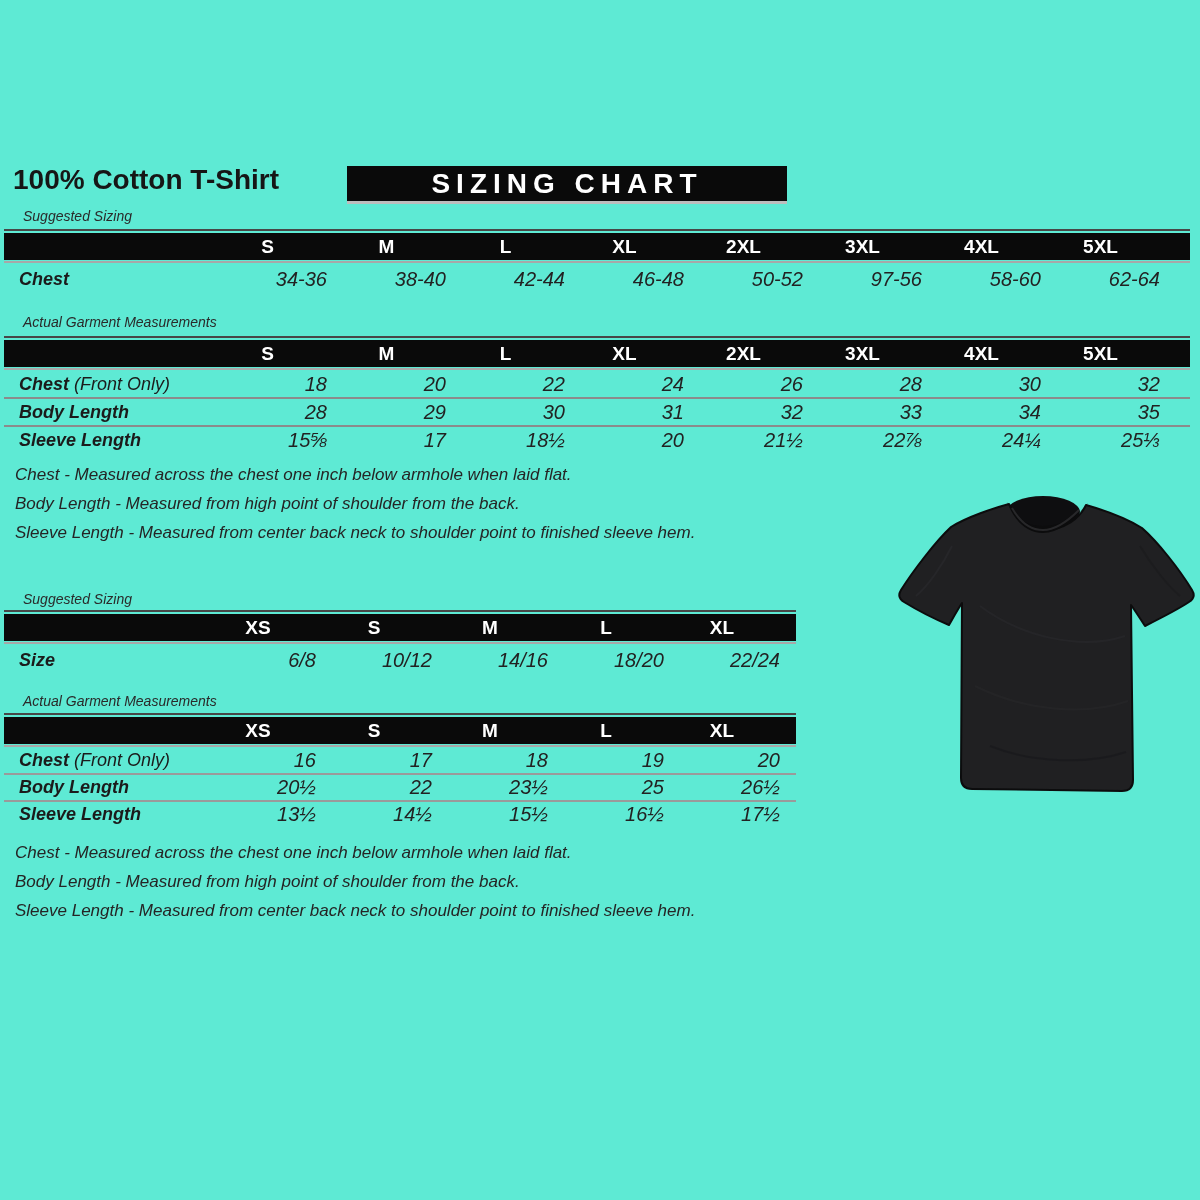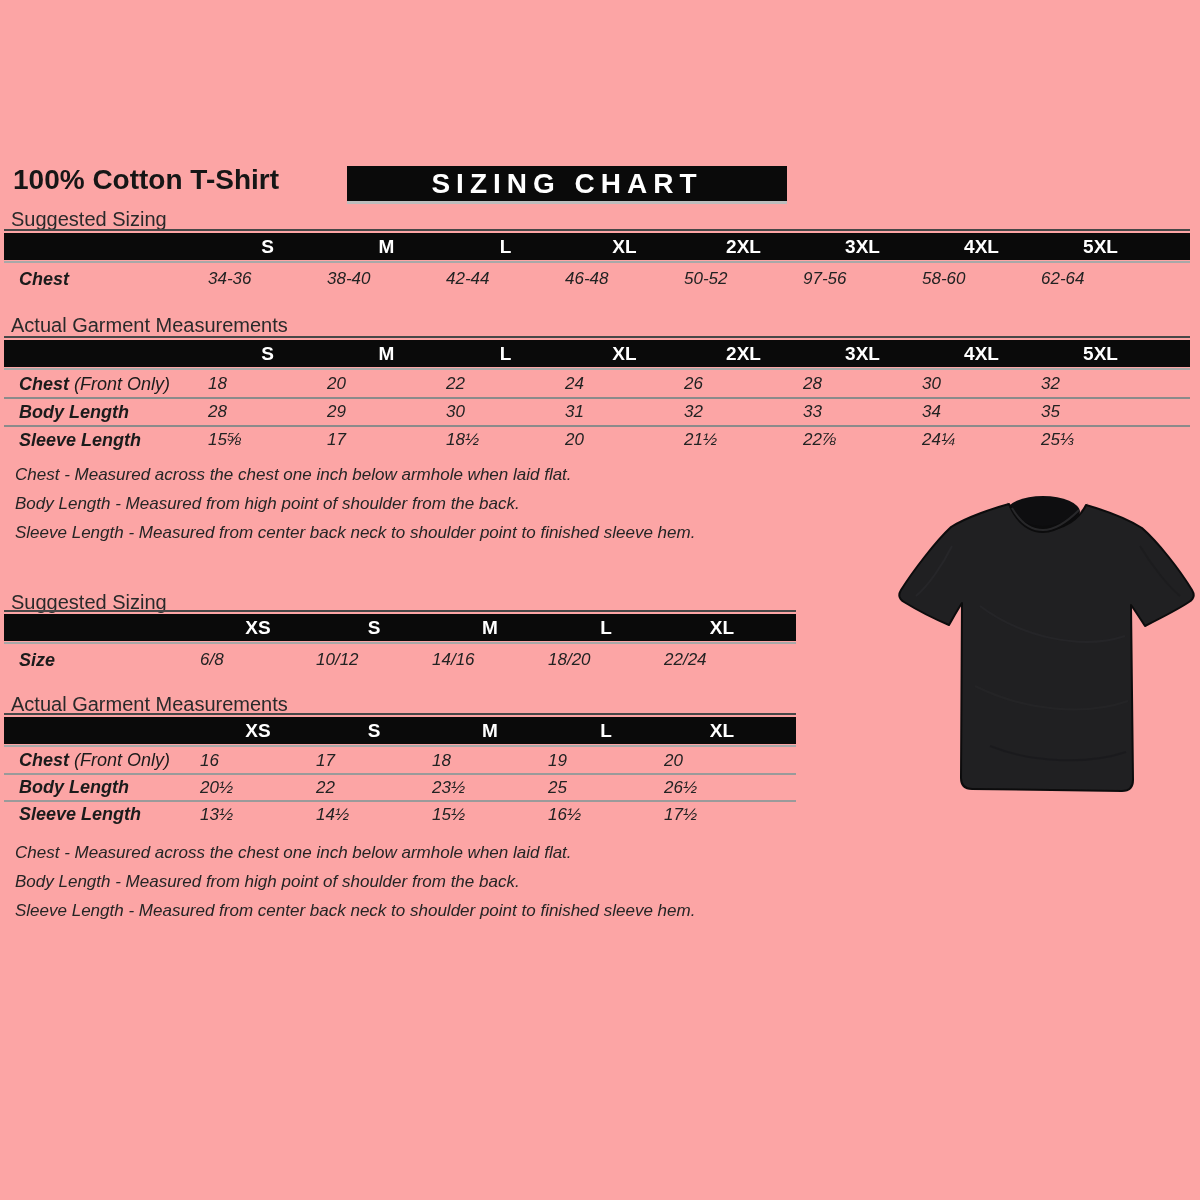--- a/index.html
+++ b/index.html
@@ -4,35 +4,35 @@
 <style>
   * { margin:0; padding:0; box-sizing:border-box; }
   html,body { background:#ffffff; }
   body {
     width:1200px; height:1200px;
     font-family:"Liberation Sans", sans-serif;
     color:#1c1c1c;
     position:relative;
     overflow:hidden;
   }
-  .page { position:absolute; inset:0; background:#fca5a5;padding-left:48px; }
+  .page { position:absolute; inset:0; background:#5eead4;padding-left:48px; }
 
   .h1 {
     position:absolute; left:13px; top:164px;
     font-size:28px; font-weight:bold; color:#161616;
   }
   .banner {
     position:absolute; left:347px; top:166px; width:440px; height:38px;
     background:#0a0a0a; border-bottom:3px solid #bdbdbd;
     display:flex; align-items:center; justify-content:center;
     color:#ffffff; font-weight:bold; font-size:28px; letter-spacing:6px;
   }
   .sec-label {
-    position:absolute; left:11px;
-    font-size:20px; color:#2a2a2a;
+    position:absolute; left:23px;
+    font-size:14px; color:#2a2a2a;font-style:italic;
   }
   .h2 {
     position:absolute; left:5px; top:548px;
     font-size:26px; font-weight:bold; color:#111111;
   }
 
   .tbl { position:absolute; left:4px; }
   .tbl.adult { width:1186px; }
   .tbl.youth { width:792px; }
 
@@ -49,21 +49,21 @@
   .youth .col  { width:116px; }
 
   .hcell {
     color:#ffffff; font-weight:bold; font-size:19px;
     text-align:center; flex:none;
   }
   .trow { display:flex; align-items:center;font-style:italic; }
   .sugg .trow { height:30px; }
   .meas .trow { height:26px; }
   .youth.meas .trow { height:25px; }
-  .vcell { text-align:left; font-size:17px; color:#222; flex:none; }
+  .vcell { text-align:right; font-size:20px; color:#222; flex:none; }
   .rlabel { font-size:18px; padding-left:15px; color:#1b1b1b; white-space:nowrap; }
   .rlabel b { font-weight:bold; }
   .rlabel span { font-weight:normal;text-align:center; }
 
   .adult.meas .row-sep { height:2px; border-top:1px solid #8b8b8b; border-bottom:1px solid #8b8b8b; }
   .youth.meas .row-sep { height:0; border-top:2px solid #9a9a9a; }
 
   .notes { position:absolute; left:15px; }
   .note { font-size:17px; line-height:29px; color:#252525;font-style:italic; }
 

